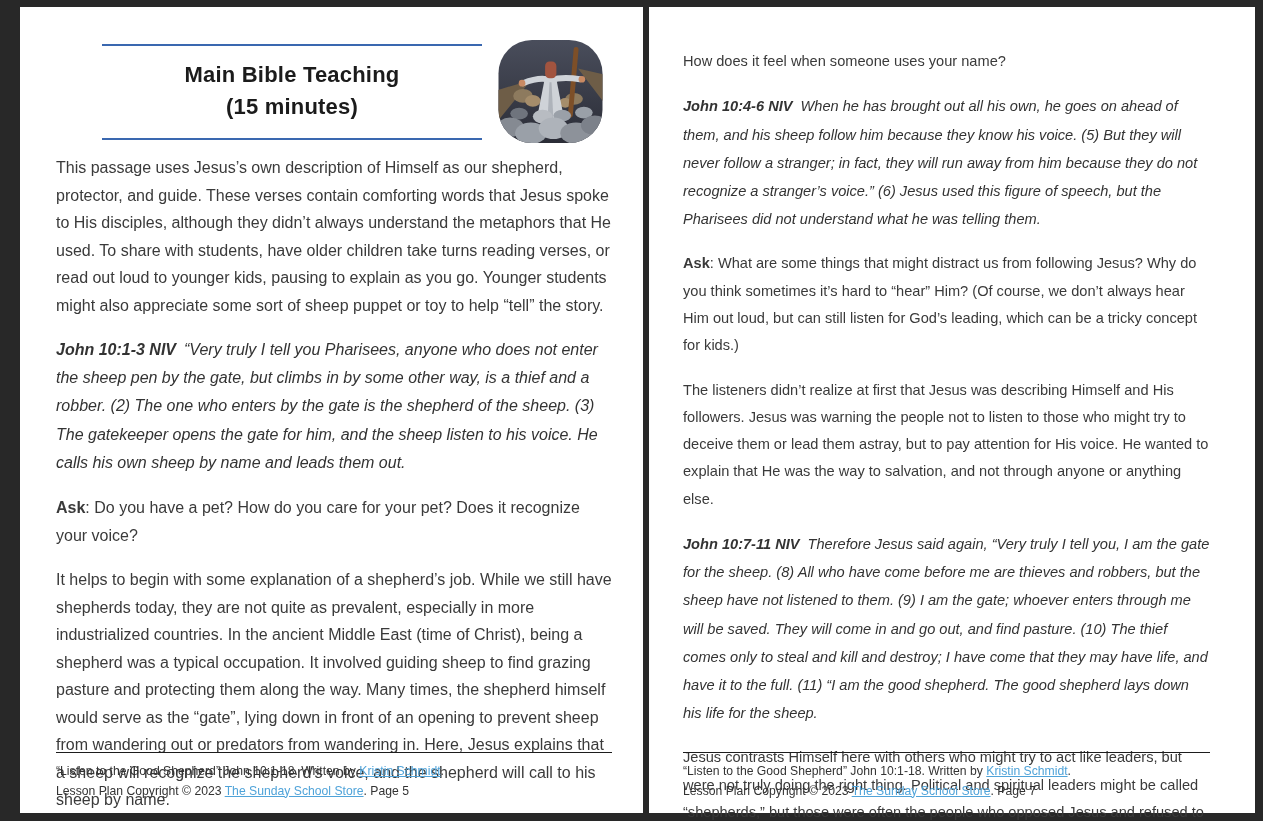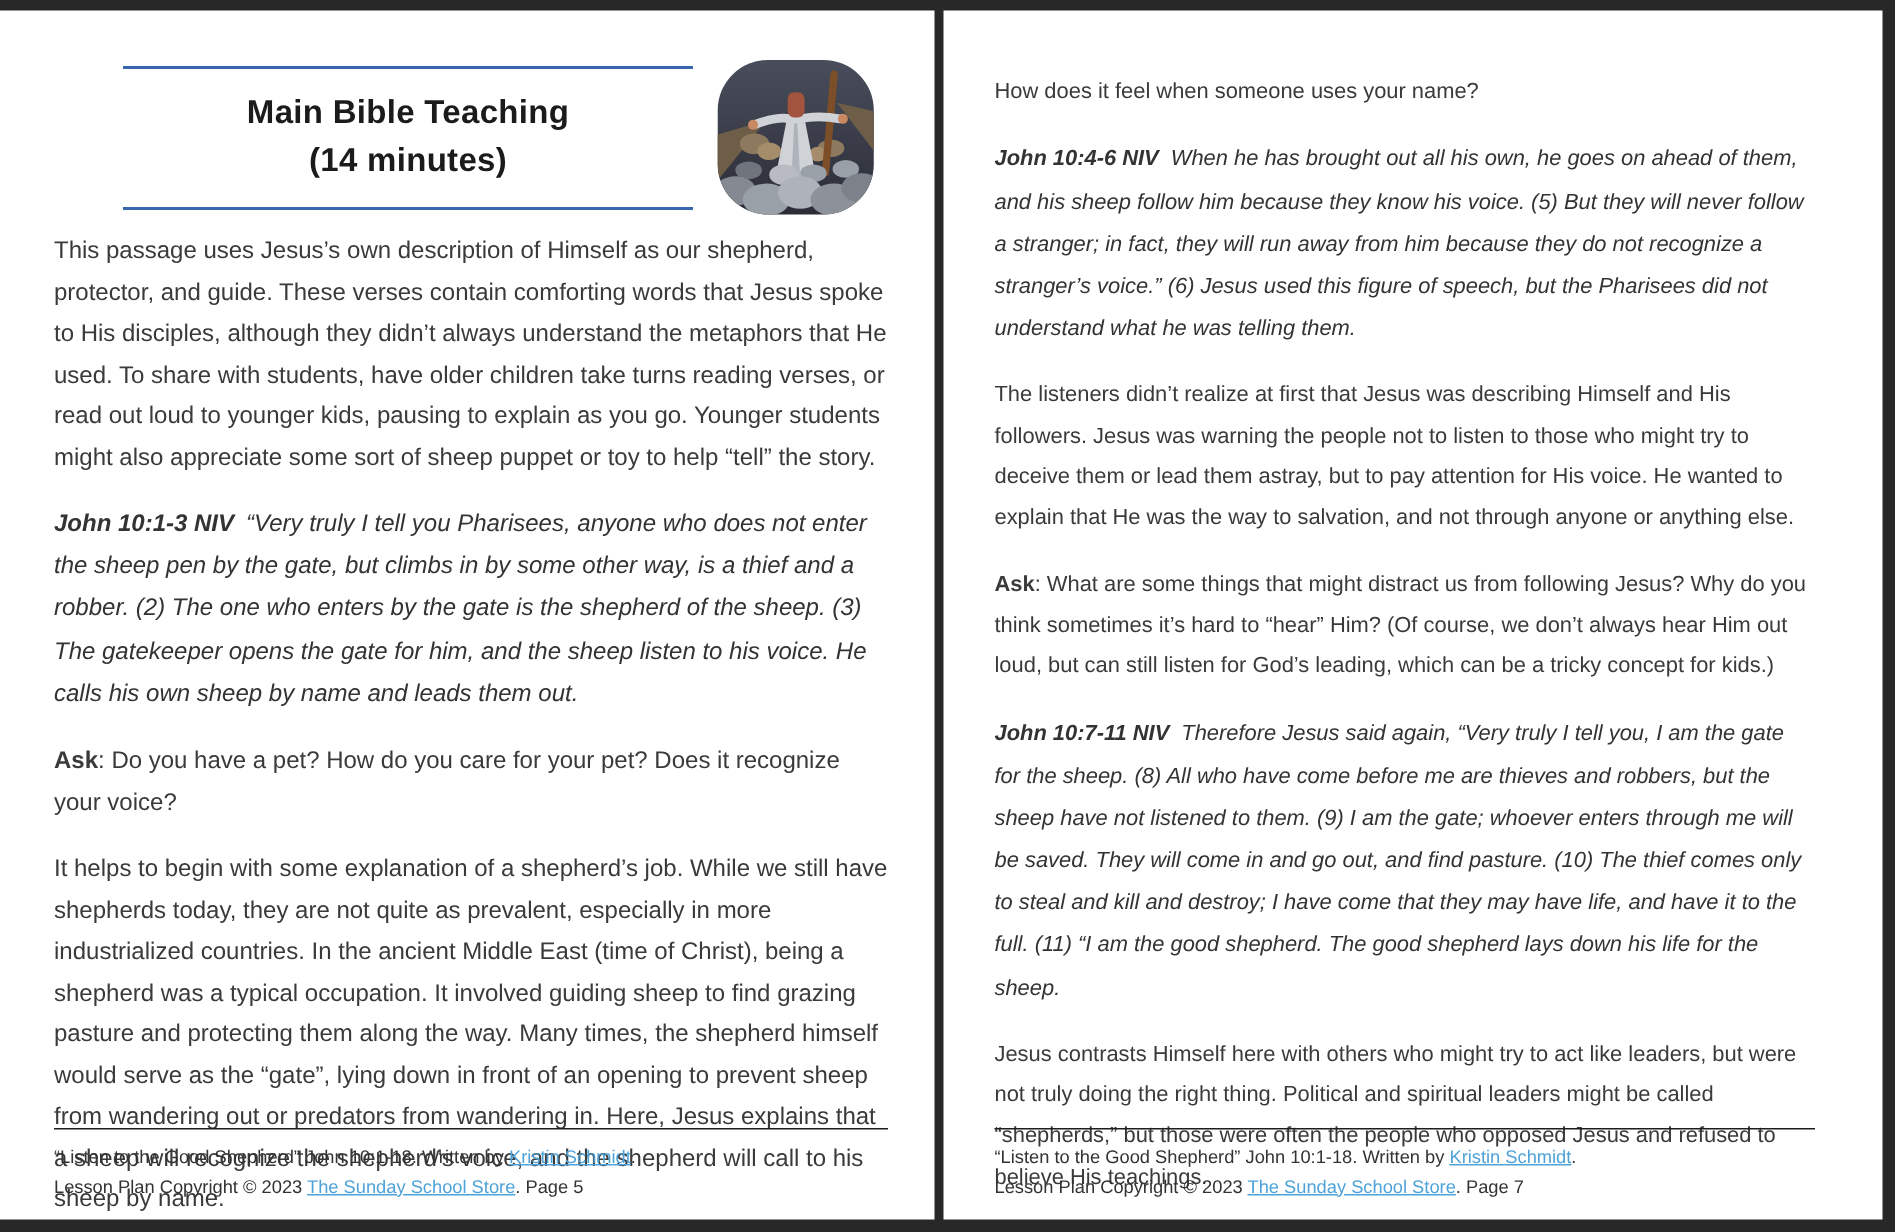--- a/index.html
+++ b/index.html
@@ -9,21 +9,21 @@
     --heading-text:#1b1b1b;
     --frame:#282828;
   }
   html,body{margin:0;padding:0;}
   body{
     width:1263px;height:821px;overflow:hidden;background:var(--frame);
     font-family:"Liberation Sans", sans-serif;
   }
   .spread{
     position:absolute;left:0;top:0;width:1263px;height:821px;
-    box-sizing:border-box;padding:7px 8px 8px 0;
+    box-sizing:border-box;padding:7px 8px 8px 20px;
     display:flex;gap:6px;
   }
   .page{
     background:#fff;height:806px;position:relative;box-sizing:border-box;
     color:var(--body-text);
   }
   .page.left{width:623px;}
   .page.right{flex:1;}
 
   
@@ -62,21 +62,21 @@
 </style>
 </head>
 <body>
 
 <div class="spread">
 
   <div class="page left">
 
     <div class="heading-wrap">
       <div class="heading">Main Bible Teaching</div>
-      <div class="heading">(14 minutes)</div>
+      <div class="heading">(15 minutes)</div>
     </div>
 
     <svg class="art" viewBox="0 0 108 107" aria-hidden="true">
       <defs>
         <clipPath id="sq">
             <rect x="1" y="1" width="106" height="105" rx="34"></rect>
           </clipPath>
         <linearGradient id="bg" x1="0" y1="0" x2="0" y2="1">
           <stop offset="0" stop-color="#4a4e5c"></stop>
             <stop offset="1" stop-color="#2a2c36"></stop>
@@ -120,22 +120,22 @@
       <div><span>“Listen to the Good Shepherd” John 10:1-18.  Written by </span><a>Kristin Schmidt</a><span>.</span></div>
       <div><span>Lesson Plan Copyright © 2023 </span><a>The Sunday School Store</a><span>. Page 5</span></div>
     </div>
   </div>
 
   <div class="page right">
 
     <div class="body-r">
       <p>How does it feel when someone uses your name?</p>
       <p class="scripture"><span class="ref">John 10:4-6  NIV</span><span>When he has brought out all his own, he goes on ahead of them, and his sheep follow him because they know his voice.  (5)  But they will never follow a stranger; in fact, they will run away from him because they do not recognize a stranger’s voice.” (6)  Jesus used this figure of speech, but the Pharisees did not understand what he was telling them.</span></p>
+      <p><span class="bold">Ask</span><span>: What are some things that might distract us from following Jesus? Why do you think sometimes it’s hard to “hear” Him? (Of course, we don’t always hear Him out loud, but can still listen for God’s leading, which can be a tricky concept for kids.)</span></p>
       <p>The listeners didn’t realize at first that Jesus was describing Himself and His followers. Jesus was warning the people not to listen to those who might try to deceive them or lead them astray, but to pay attention for His voice. He wanted to explain that He was the way to salvation, and not through anyone or anything else.</p>
-      <p><span class="bold">Ask</span><span>: What are some things that might distract us from following Jesus? Why do you think sometimes it’s hard to “hear” Him? (Of course, we don’t always hear Him out loud, but can still listen for God’s leading, which can be a tricky concept for kids.)</span></p>
       <p class="scripture"><span class="ref">John 10:7-11  NIV</span><span>Therefore Jesus said again, “Very truly I tell you, I am the gate for the sheep.  (8) All who have come before me are thieves and robbers, but the sheep have not listened to them.  (9) I am the gate; whoever enters through me will be saved. They will come in and go out, and find pasture.  (10) The thief comes only to steal and kill and destroy; I have come that they may have life, and have it to the full.  (11) “I am the good shepherd. The good shepherd lays down his life for the sheep.</span></p>
       <p>Jesus contrasts Himself here with others who might try to act like leaders, but were not truly doing the right thing. Political and spiritual leaders might be called “shepherds,” but those were often the people who opposed Jesus and refused to believe His teachings.</p>
     </div>
 
     <div class="footer">
       <div><span>“Listen to the Good Shepherd” John 10:1-18.  Written by </span><a>Kristin Schmidt</a><span>.</span></div>
       <div><span>Lesson Plan Copyright © 2023 </span><a>The Sunday School Store</a><span>. Page 7</span></div>
     </div>
   </div>
 

